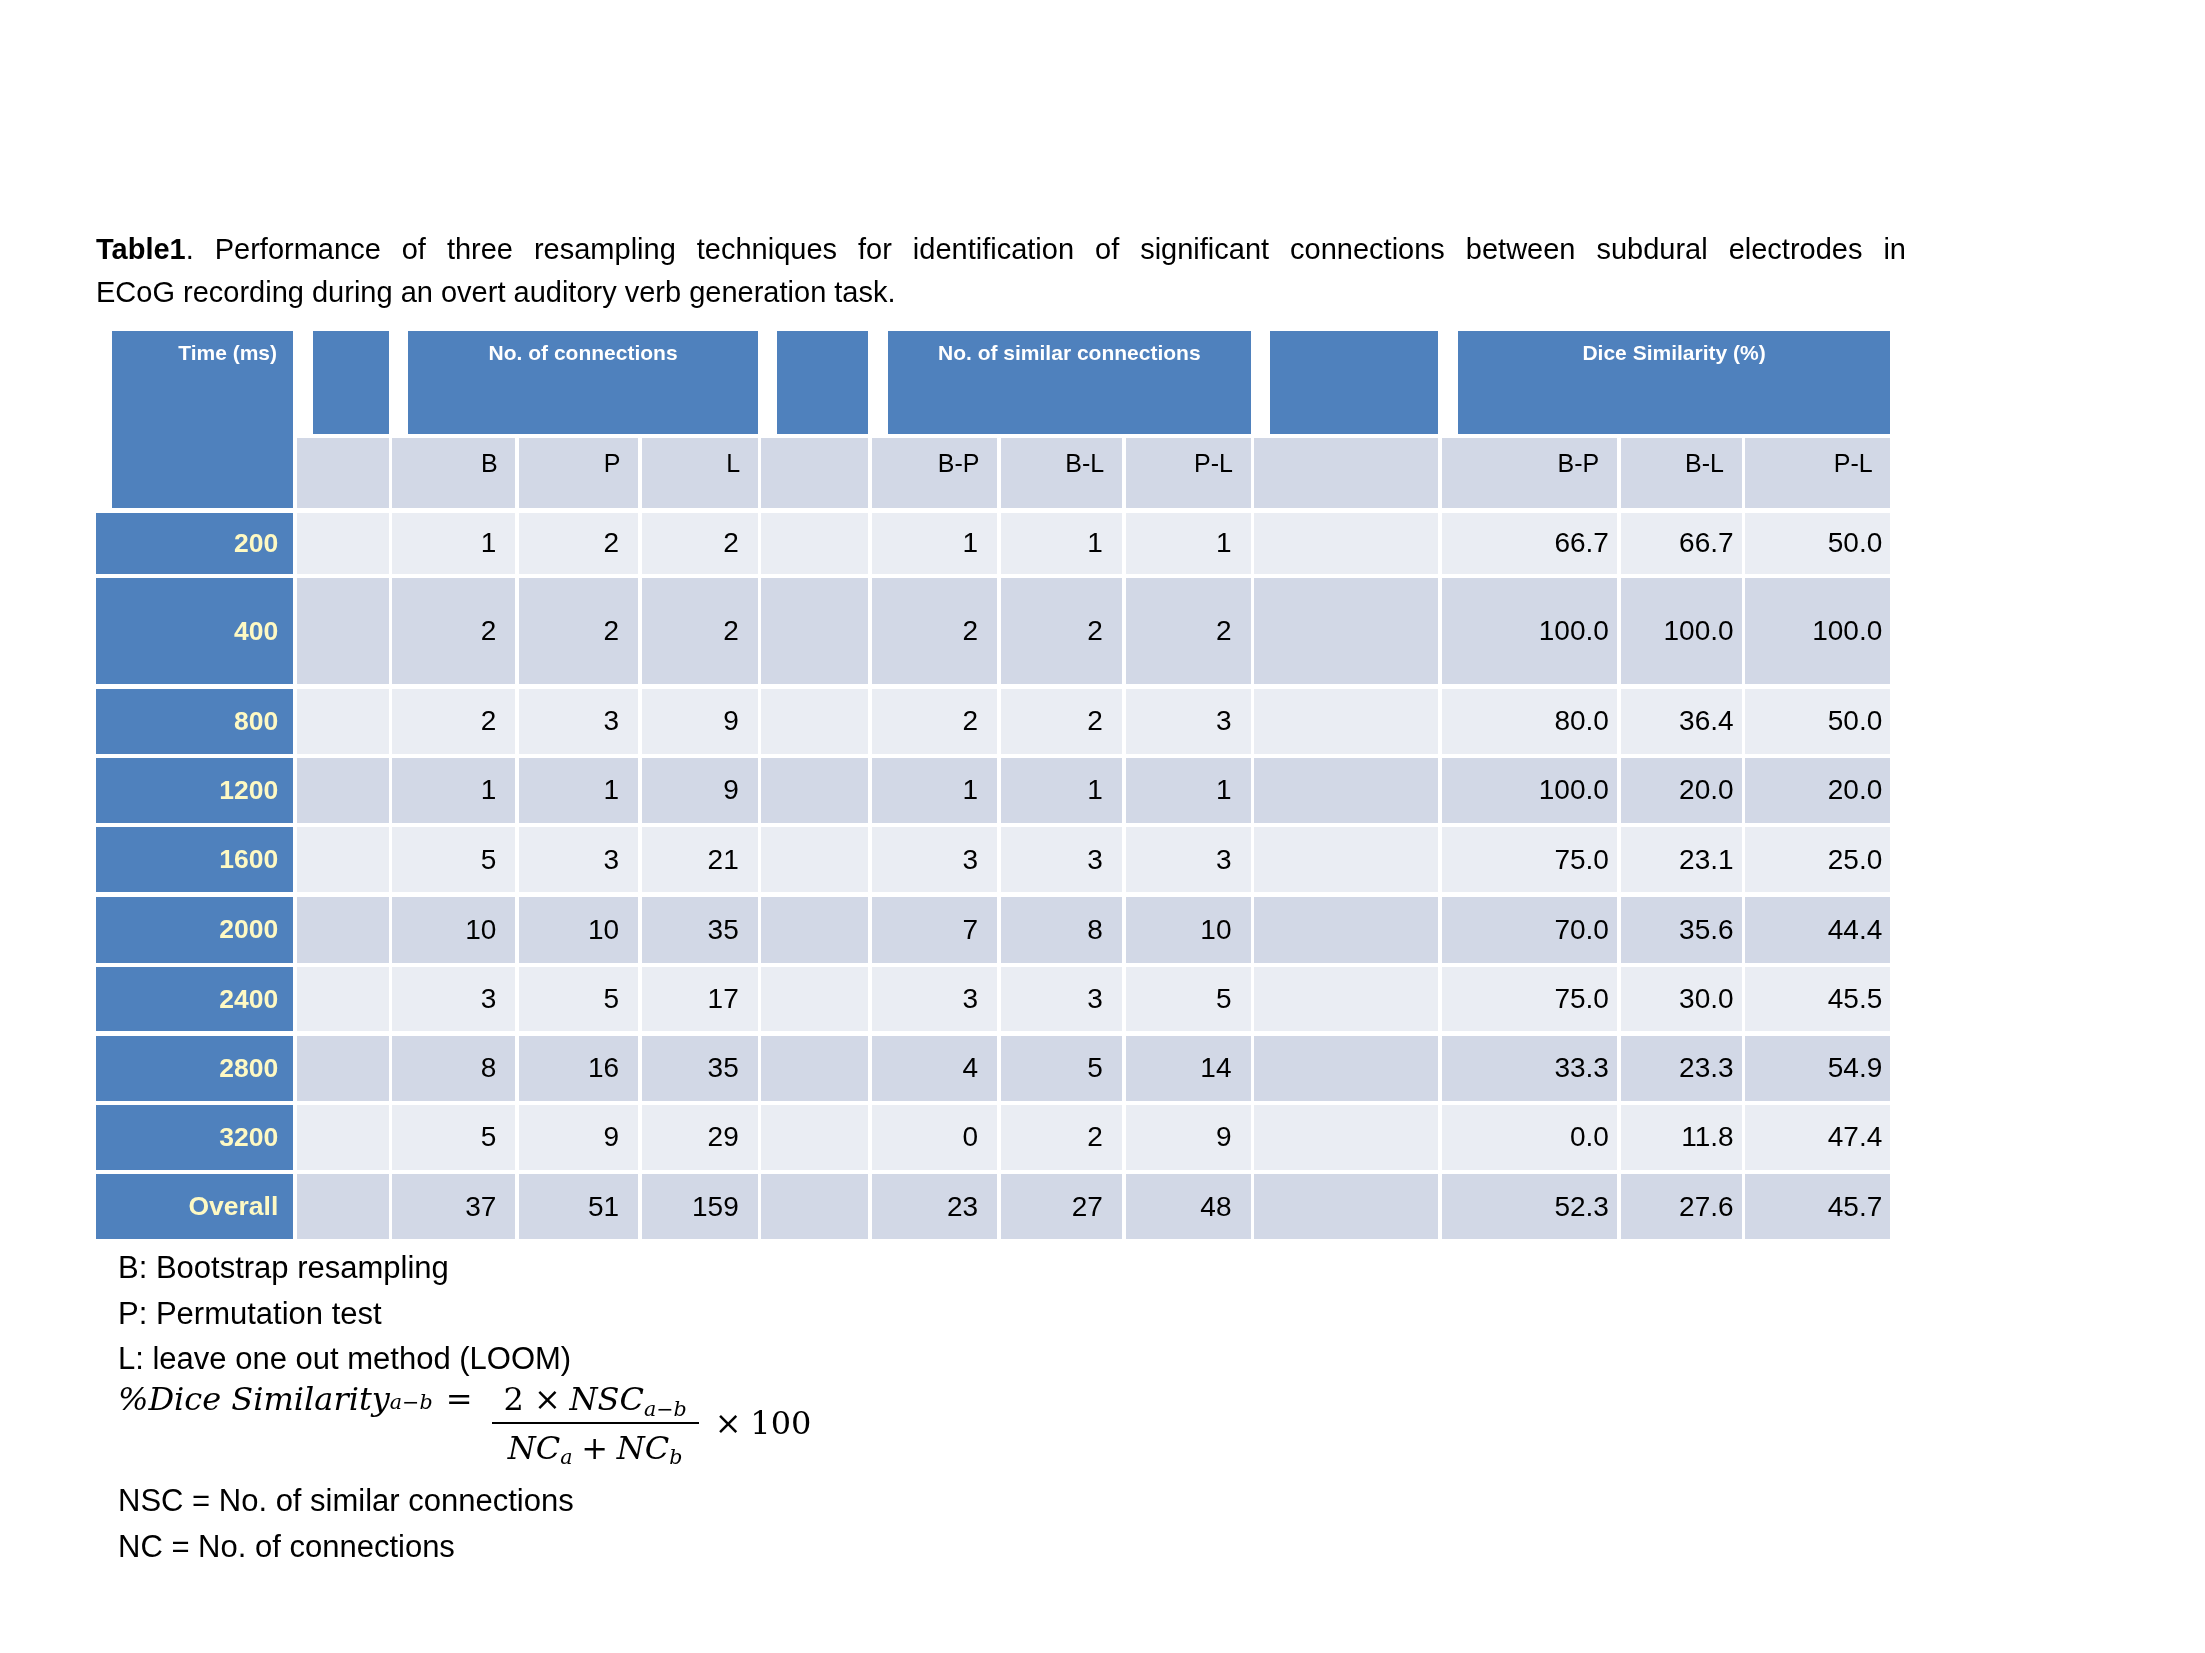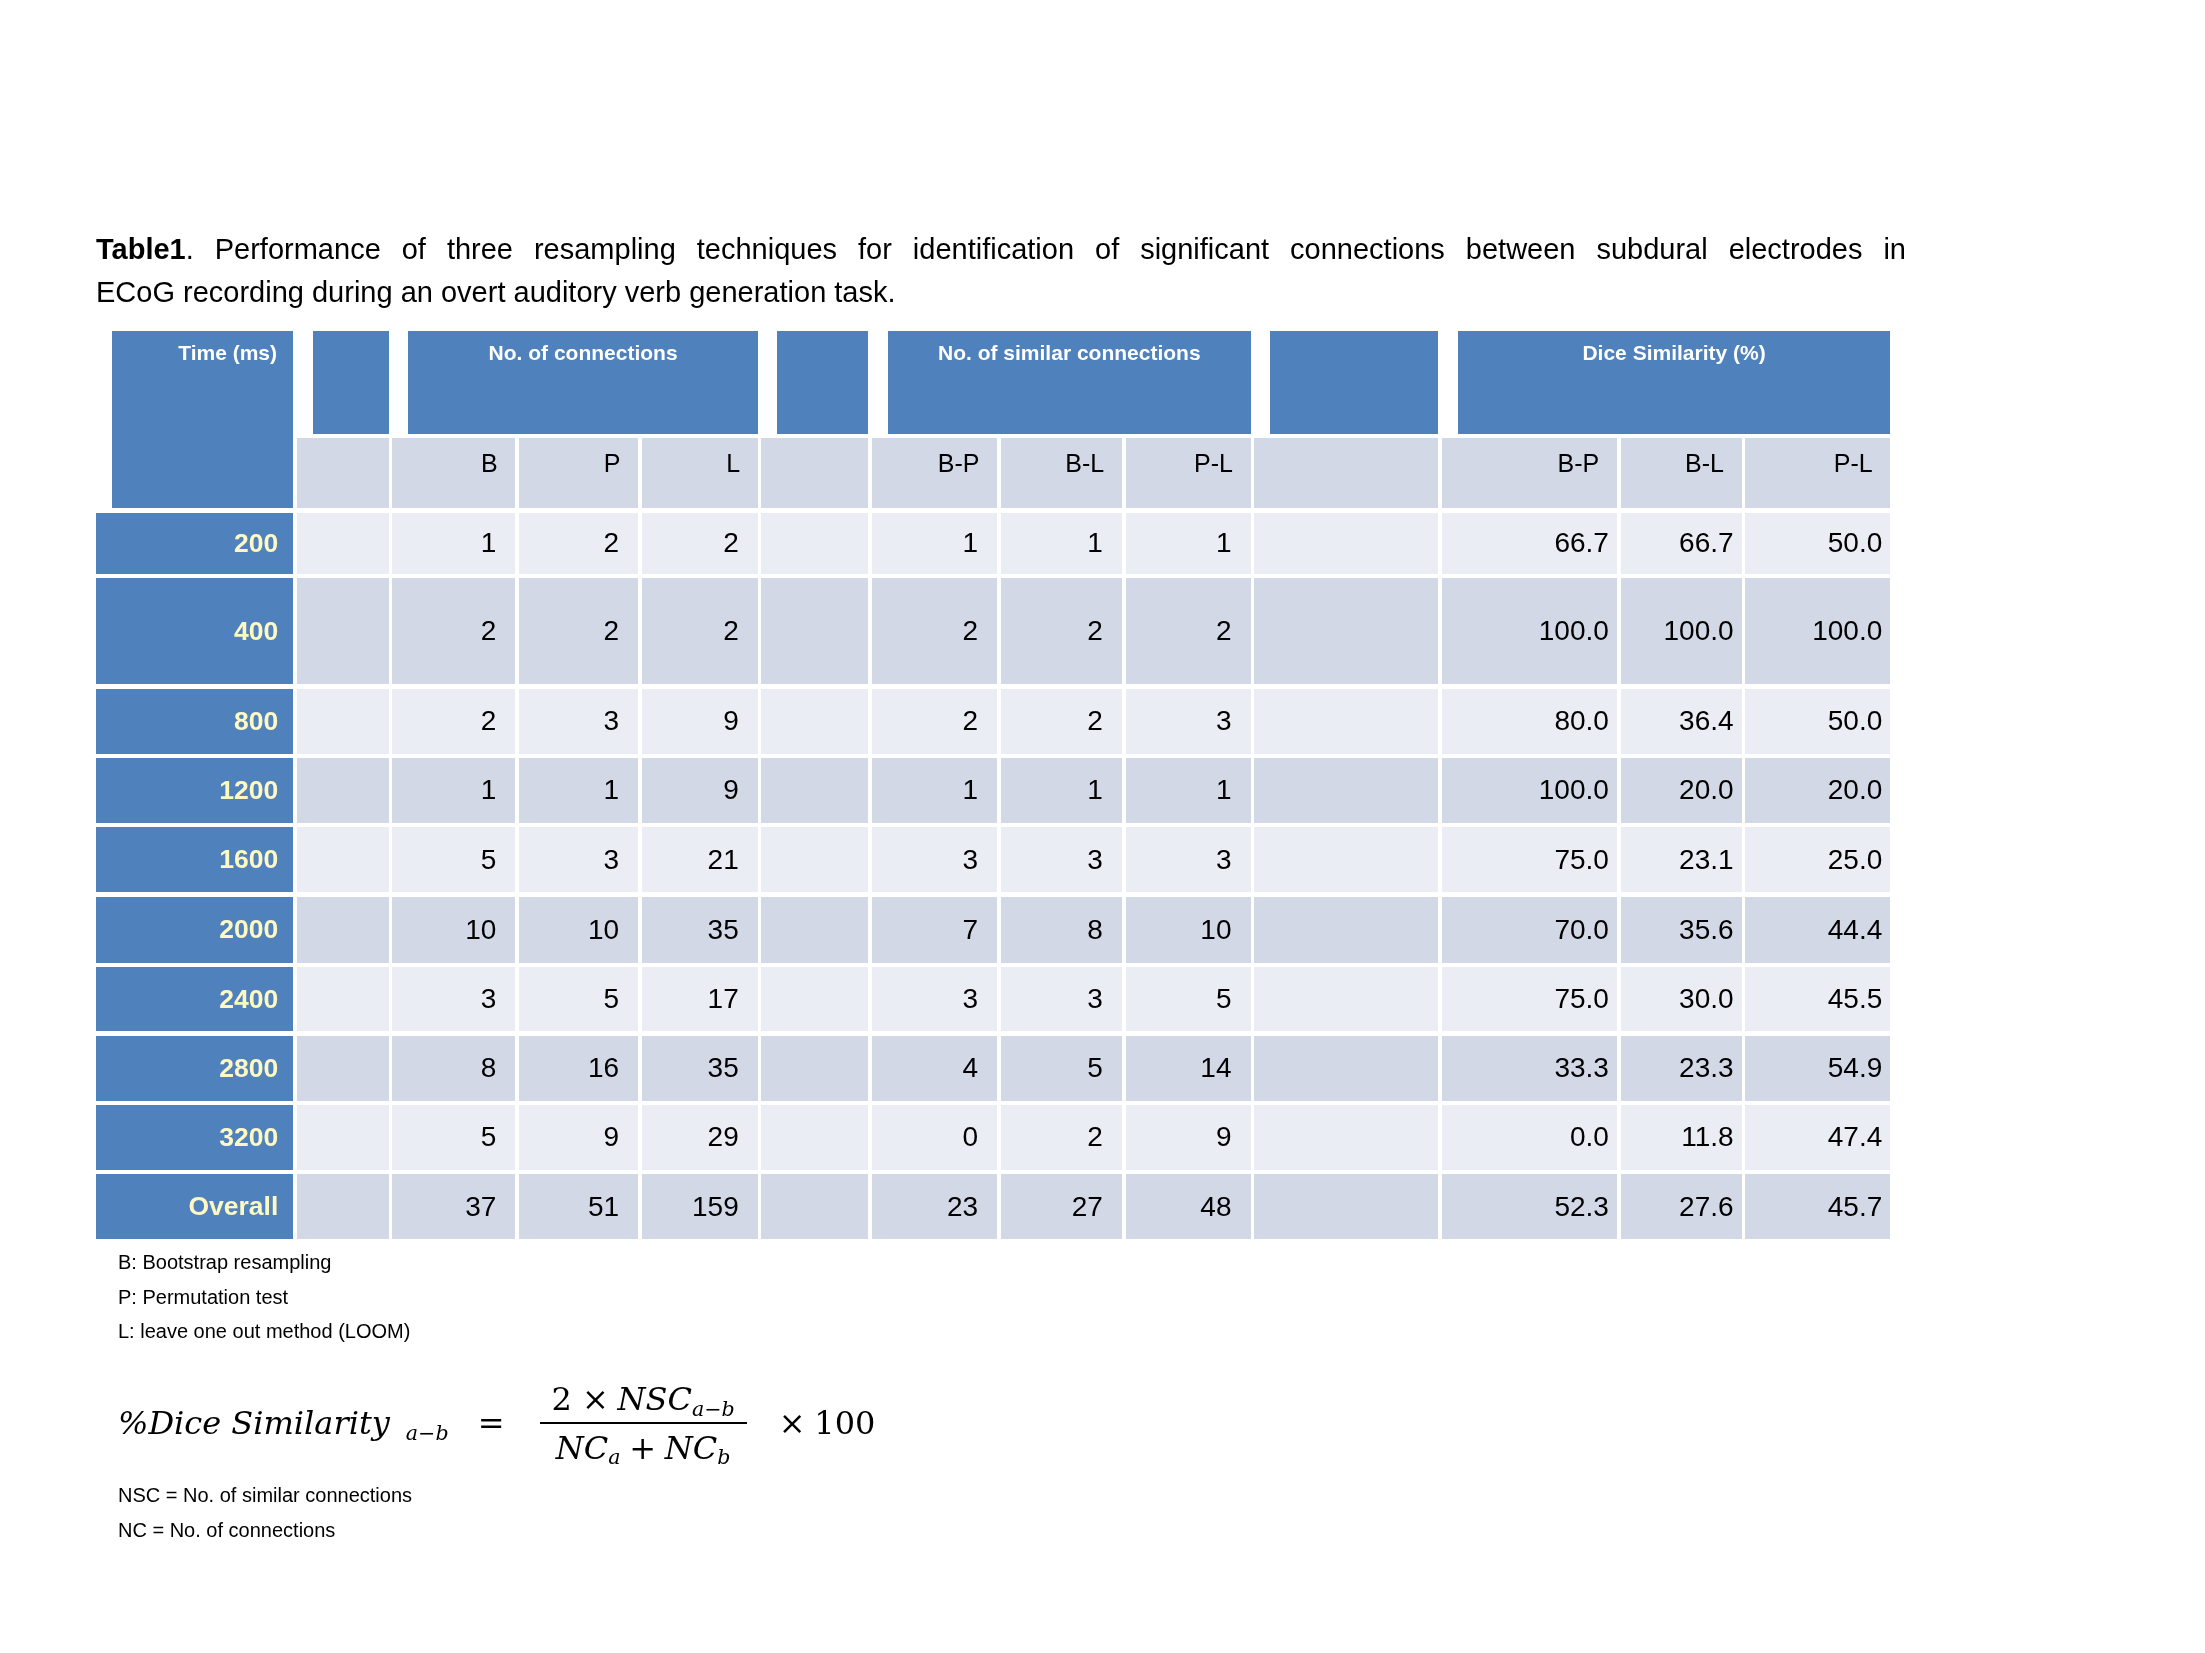--- a/index.html
+++ b/index.html
@@ -33,29 +33,29 @@
         padding-right:17.6px; font-size:25px; font-weight:normal; }
   .L { background:#eaedf3; }
   .D { background:#d2d8e6; }
   .time { background:#4f81bd; color:#fef9c3; font-weight:bold;
           font-size:26.5px; padding-right:14.7px;padding-left:28px; }
   .num  { padding-right:19px; }
   .dice { padding-right:8px; }
   .sp   { padding:0; }
 
   
-  .notes { position:absolute; left:118px; font-size:20px; line-height:1; }
+  .notes { position:absolute; left:118px; font-size:31px; line-height:1; }
   .notes div { margin-bottom:14.7px; }
   .notes-top { top:1252px; }
   .notes-bottom { top:1485px; }
 
   
   .formula { position:absolute; left:118px; top:1380px; display:flex;
-             align-items:center; font-family:"DejaVu Serif", serif;
-             font-style:italic; font-size:32px; color:#000;gap:16px; }
+             font-family:"DejaVu Serif", serif;
+             font-style:italic; font-size:32px; color:#000; }
   .eq { font-style:normal; margin:0 13.2px; }
   .up { font-style:normal; }
   .sub { font-size:20.6px; position:relative; top:9.6px; font-style:italic; }
   .frac { display:flex; flex-direction:column; align-items:center; margin:0 5.9px; }
   .frac .nm { border-bottom:2.2px solid #000; padding:0 11.8px 4.4px; display:flex; align-items:center; }
   .frac .dn { padding-top:4.4px; display:flex; align-items:center; }
   .post { margin-left:10.3px; display:flex; align-items:center; }
   .gapw { width:8.8px; display:inline-block; }
 </style>
 </head>

